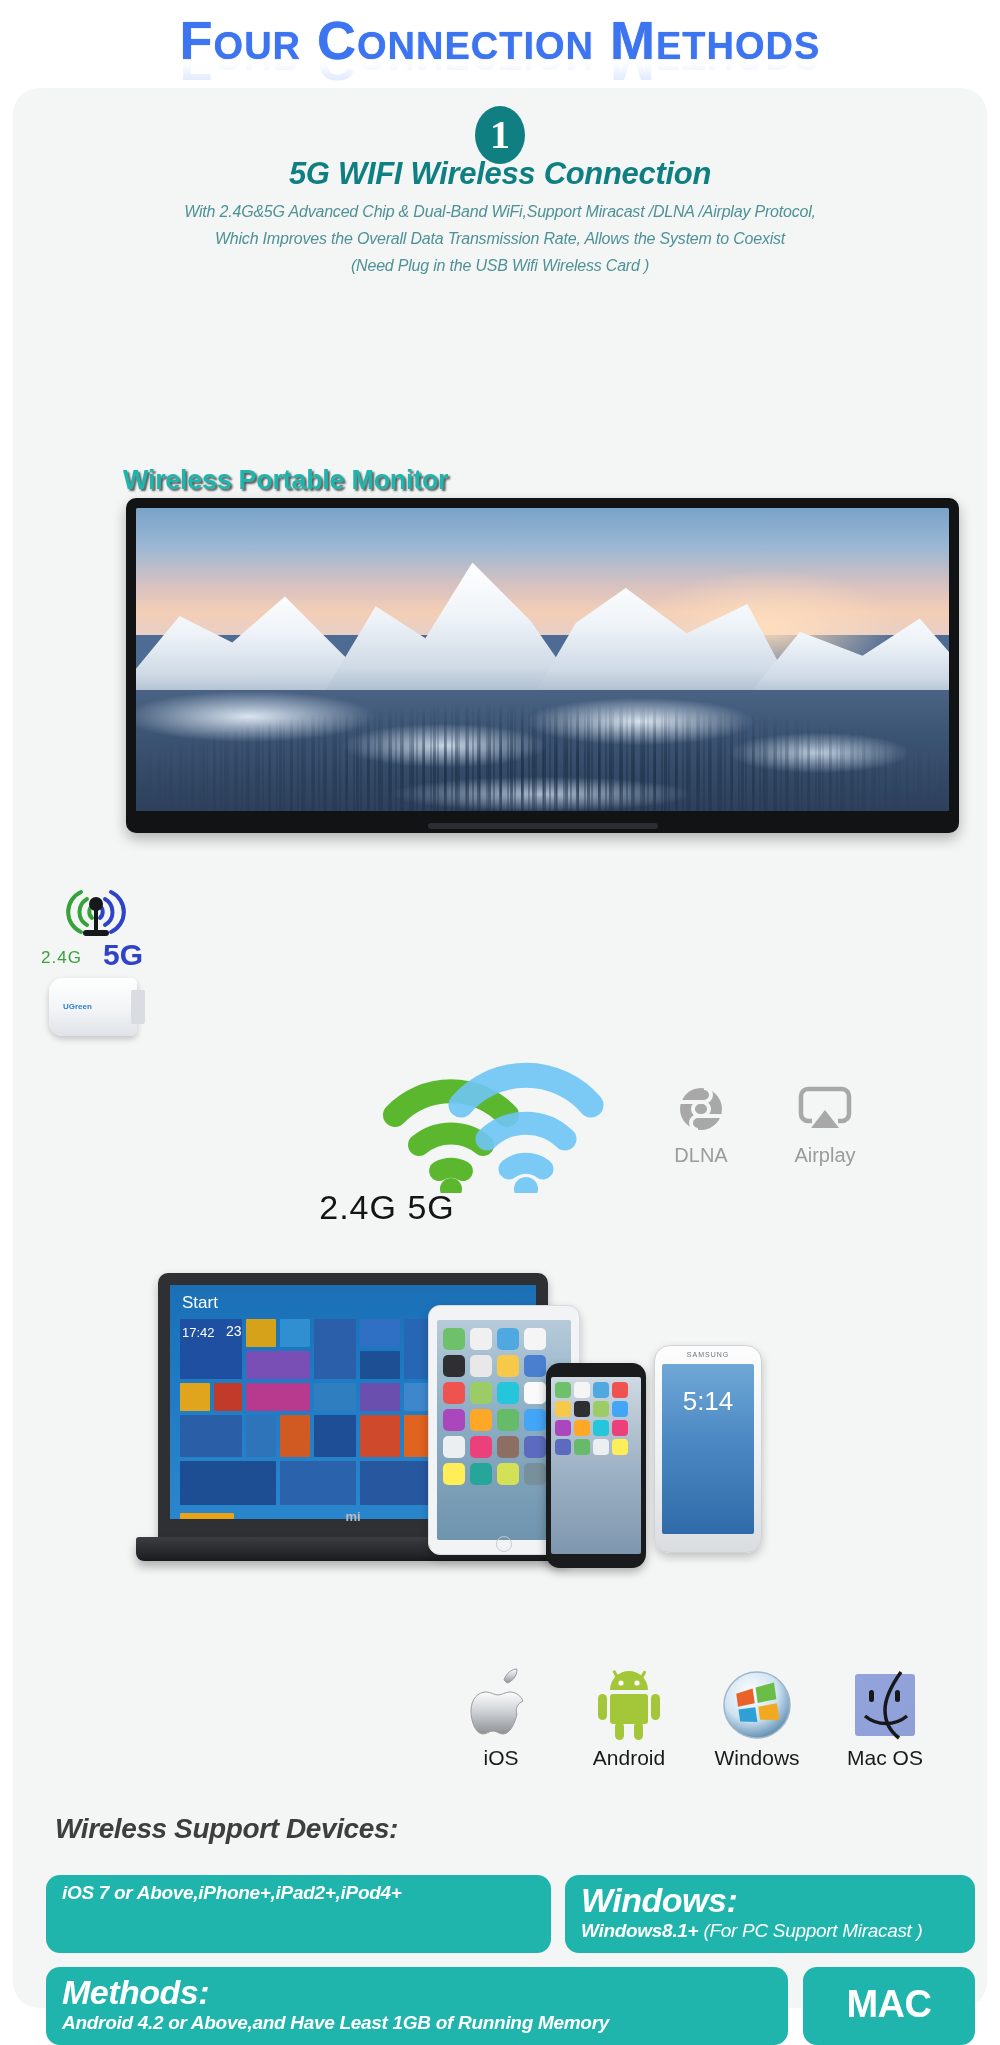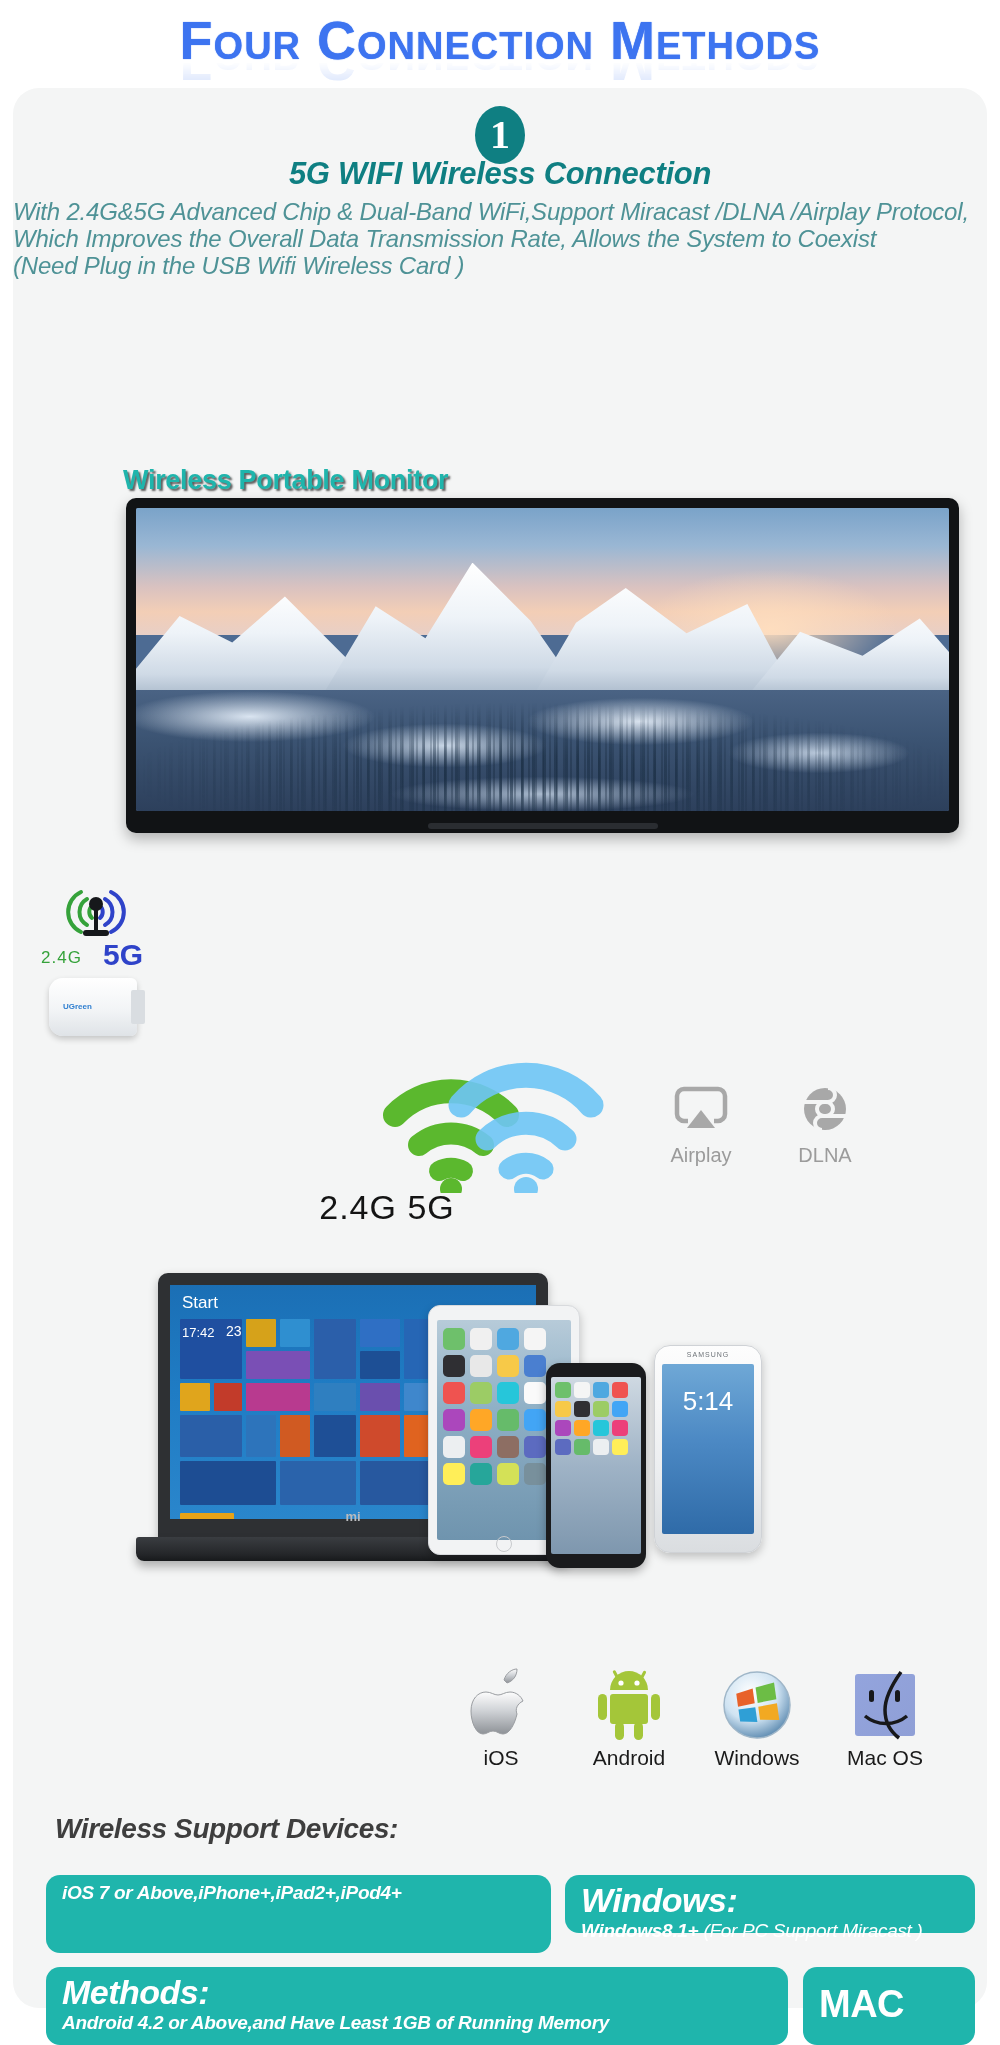--- a/index.html
+++ b/index.html
@@ -61,23 +61,24 @@
     position:absolute; left:0; top:68px; width:100%;
     text-align:center;
     color:#0f7f82;
     font-weight:bold; font-style:italic;
     font-size:31px;
     letter-spacing:-.3px;
   }
 
   .desc{
     position:absolute; left:0; top:110px; width:100%;
+    text-align:center;
     color:#4e9296;
     font-style:italic;
-    font-size:24px;
+    font-size:16px;
     line-height:27px;
     letter-spacing:-.2px;
   }
 
   
   .mon-label{
     position:absolute; left:110px; top:377px;
     color:#1fb5ac;
     font-weight:bold; font-size:27px;
     text-shadow:2px 2px 2px rgba(40,40,40,.75);
@@ -277,25 +278,25 @@
     background:#1fb5ac;
     border-radius:14px;
     color:#ffffff;
     padding:6px 16px 10px 16px;
   }
   .box-h{ font-size:34px; font-weight:bold; font-style:italic; line-height:38px; letter-spacing:-.5px; }
   .box-s{ font-size:19px; font-weight:bold; font-style:italic; line-height:24px; letter-spacing:-.3px; }
   .box-s .small{ font-size:19px; font-weight:normal;text-align:center; }
 
   #box-ios{ left:33px; top:1787px; width:505px; height:78px; }
-  #box-win{ left:552px; top:1787px; width:410px; height:58px; }
+  #box-win{ left:552px; top:1787px; width:410px; height:78px; }
   #box-and{ left:33px; top:1879px; width:742px; height:78px; }
   #box-mac{
     left:790px; top:1879px; width:172px; height:78px;
-    display:flex; align-items:center; justify-content:flex-start;
+    display:flex; align-items:center; justify-content:center;
   }
   #box-mac .box-h{ font-size:38px; font-style:normal; }
 </style>
 </head>
 <body>
 
 <div class="title-wrap">
   <div class="title-main">Four Connection Methods</div>
   <div class="title-reflect">Four Connection Methods</div>
 </div>
@@ -365,37 +366,37 @@
     </g>
   </svg>
 
   <div class="wifi-label">
     <span class="inner">2.4G 5G</span>
   </div>
 
   <div class="proto" style="left:640px">
     <div class="proto-item">
       <div class="proto-ic">
+        <svg width="50" height="46" viewBox="0 0 50 46">
+          <circle cx="25" cy="23" r="21" fill="#a8a8a8"></circle>
+          <path d="M2 16 h24 a7 7 0 1 1 0 14 h-4 a7 7 0 1 0 0 14 h-12" fill="none" stroke="#f4f5f5" stroke-width="4"></path>
+          <path d="M48 30 h-24 a7 7 0 1 1 0 -14 h4 a7 7 0 1 0 0 -14 h12" fill="none" stroke="#f4f5f5" stroke-width="4"></path>
+        </svg>
+      </div>
+      <div class="proto-name">DLNA</div>
+    </div>
+    <div class="proto-item">
+      <div class="proto-ic">
         <svg width="54" height="46" viewBox="0 0 54 46">
           <rect x="3" y="3" width="48" height="32" rx="7" fill="none" stroke="#a8a8a8" stroke-width="4.5"></rect>
           <rect x="14" y="28" width="26" height="12" fill="#f4f5f5"></rect>
           <polygon points="27,24 41,42 13,42" fill="#a8a8a8"></polygon>
         </svg>
       </div>
       <div class="proto-name">Airplay</div>
-    </div>
-    <div class="proto-item">
-      <div class="proto-ic">
-        <svg width="50" height="46" viewBox="0 0 50 46">
-          <circle cx="25" cy="23" r="21" fill="#a8a8a8"></circle>
-          <path d="M2 16 h24 a7 7 0 1 1 0 14 h-4 a7 7 0 1 0 0 14 h-12" fill="none" stroke="#f4f5f5" stroke-width="4"></path>
-          <path d="M48 30 h-24 a7 7 0 1 1 0 -14 h4 a7 7 0 1 0 0 -14 h12" fill="none" stroke="#f4f5f5" stroke-width="4"></path>
-        </svg>
-      </div>
-      <div class="proto-name">DLNA</div>
     </div>
   </div>
 
   <div class="devices">
 
     <div class="laptop-body">
       <div class="laptop-lid">
         <div class="win-screen">
           <div class="win-start">Start</div>
           <div class="tiles">

